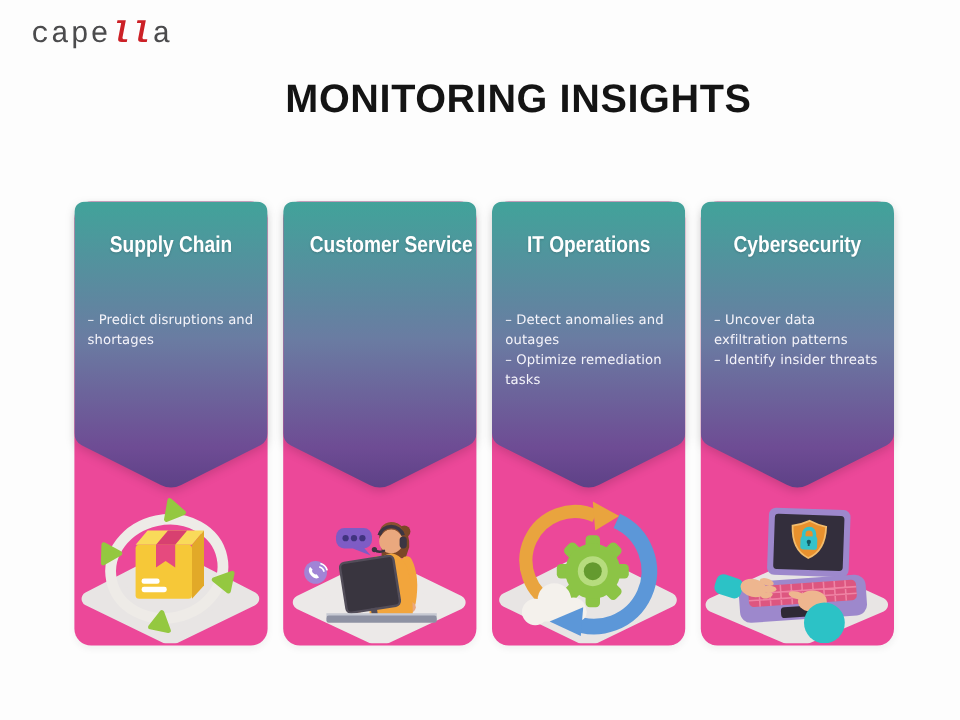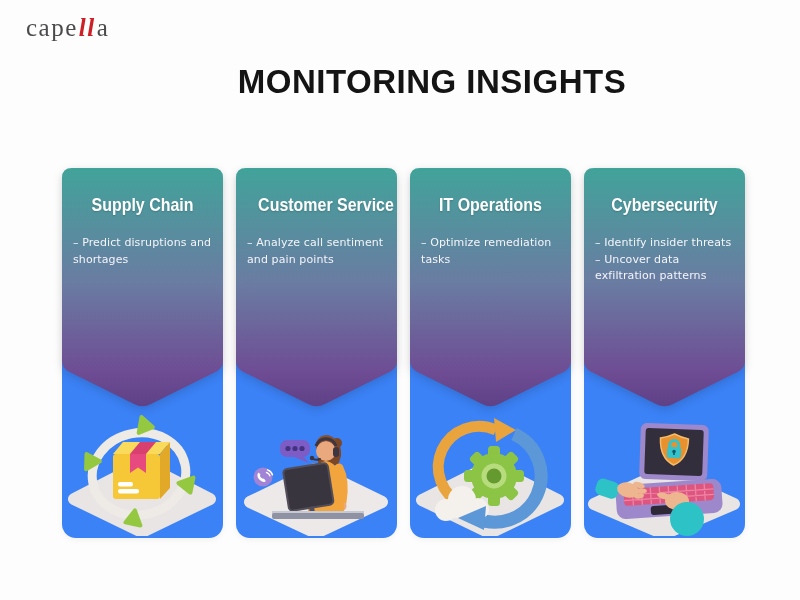--- a/index.html
+++ b/index.html
@@ -2,52 +2,52 @@
 <html><head>
 <meta charset="utf-8">
 <style>
   html,body{margin:0;padding:0;}
   body{
     width:800px;height:600px;position:relative;overflow:hidden;
     background:#fdfdfd;font-family:"Liberation Sans",sans-serif;
   }
   .logo{
     position:absolute;left:26px;top:14px;font-size:25px;color:#4b4b4d;
-    font-family:Liberation Serif, serif;letter-spacing:1.5px;
+    font-family:Liberation Mono, monospace;letter-spacing:1.5px;
   }
   .logo .accent{color:#cc2026;font-style:italic;font-weight:700;margin:0 1px;}
   .title{
     position:absolute;top:42px;left:0;width:800px;text-align:center;
     font-size:33px;line-height:36px;font-weight:800;color:#141414;
     letter-spacing:0.5px;font-family:"Liberation Sans",sans-serif;padding-left:32px;
   }
   .columns{
     position:absolute;left:62px;top:168px;display:flex;gap:13px;
   }
   .column{
-    position:relative;width:161px;height:370px;background:#3b82f6;
+    position:relative;width:161px;height:370px;background:#ec4899;
     border-radius:14px;box-shadow:0 2px 6px rgba(0,0,0,0.05);
   }
   .banner{
     position:absolute;top:0;left:0;width:161px;height:241px;
   }
   .banner .bg{
     position:absolute;left:0;top:0;width:100%;height:100%;
     filter:drop-shadow(0 3px 4px rgba(0,0,0,0.15));
   }
   .banner .content{
     position:relative;padding:26px 11px 0;text-align:center;
   }
   .card-title{
     margin:0;color:#ffffff;font-size:19px;font-weight:700;
     transform:scaleX(0.84);transform-origin:center;white-space:nowrap;
     text-shadow:0 1px 2px rgba(0,0,0,0.18);
   }
   .card-items{
-    margin-top:19px;text-align:left;color:#f5f4fa;
+    margin-top:43px;text-align:left;color:#f5f4fa;
     font-family:"DejaVu Sans",sans-serif;font-size:11px;line-height:16.5px;
     letter-spacing:0.1px;
   }
   .illus{
     position:absolute;left:0;bottom:2px;width:161px;height:130px;
   }
 </style>
 </head>
 <body>
 
@@ -104,21 +104,20 @@
   </section>
 
   <section class="column">
     <div class="banner">
       <svg class="bg" viewBox="0 0 161 245" preserveAspectRatio="none">
         <path d="M10,0 H151 Q161,0 161,10 V196 Q161,203 155,206.5 L89,240 Q80.5,244.5 72,240 L6,206.5 Q0,203 0,196 V10 Q0,0 10,0 Z" fill="url(#bannerGrad)"></path>
       </svg>
       <div class="content">
         <h2 class="card-title">Customer Service</h2>
         <div class="card-items">
-          <div class="item">– Analyze call sentiment and pain points</div>
         </div>
       </div>
     </div>
     <svg class="illus" viewBox="0 0 161 130">
       <path d="M80 64 L146 96 L80 127 L14 96 Z" fill="#ece9e8" stroke="#ece9e8" stroke-width="12" stroke-linejoin="round"></path>
       <rect x="44" y="34" width="30" height="17" rx="7" fill="#7e5cc5"></rect>
       <path d="M66 49 L73 57 L58 51 Z" fill="#7e5cc5"></path>
       <circle cx="52" cy="42.5" r="2.6" fill="#41337f"></circle>
       <circle cx="59" cy="42.5" r="2.6" fill="#41337f"></circle>
       <circle cx="66" cy="42.5" r="2.6" fill="#41337f"></circle>
@@ -148,20 +147,21 @@
   </section>
 
   <section class="column">
     <div class="banner">
       <svg class="bg" viewBox="0 0 161 245" preserveAspectRatio="none">
         <path d="M10,0 H151 Q161,0 161,10 V196 Q161,203 155,206.5 L89,240 Q80.5,244.5 72,240 L6,206.5 Q0,203 0,196 V10 Q0,0 10,0 Z" fill="url(#bannerGrad)"></path>
       </svg>
       <div class="content">
         <h2 class="card-title">IT Operations</h2>
         <div class="card-items">
+          <div class="item">– Detect anomalies and outages</div>
           <div class="item">– Optimize remediation tasks</div>
         </div>
       </div>
     </div>
     <svg class="illus" viewBox="0 0 161 130">
       <path d="M80 60 L148 94 L80 127 L12 94 Z" fill="#e8e5e4" stroke="#e8e5e4" stroke-width="12" stroke-linejoin="round"></path>
       <path d="M52 98 A40 40 0 0 1 86 24" fill="none" stroke="#e9a43e" stroke-width="11"></path>
       <path d="M84 12 L106 24 L86 36 Z" fill="#e9a43e"></path>
       <path d="M104 28 A41 41 0 0 1 66 112" fill="none" stroke="#5c97d8" stroke-width="13"></path>
       <g fill="#8cc446">
@@ -188,22 +188,22 @@
   </section>
 
   <section class="column">
     <div class="banner">
       <svg class="bg" viewBox="0 0 161 245" preserveAspectRatio="none">
         <path d="M10,0 H151 Q161,0 161,10 V196 Q161,203 155,206.5 L89,240 Q80.5,244.5 72,240 L6,206.5 Q0,203 0,196 V10 Q0,0 10,0 Z" fill="url(#bannerGrad)"></path>
       </svg>
       <div class="content">
         <h2 class="card-title">Cybersecurity</h2>
         <div class="card-items">
+          <div class="item">– Uncover data exfiltration patterns</div>
           <div class="item">– Identify insider threats</div>
-          <div class="item">– Uncover data exfiltration patterns</div>
         </div>
       </div>
     </div>
     <svg class="illus" viewBox="0 0 161 130">
       <path d="M80 66 L150 98 L80 128 L10 98 Z" fill="#e8e5e4" stroke="#e8e5e4" stroke-width="12" stroke-linejoin="round"></path>
       <g transform="rotate(2 90 46)">
         <rect x="56" y="18" width="68" height="56" rx="6" fill="#9d88cc"></rect>
         <rect x="61" y="23" width="58" height="46" rx="3" fill="#332e3c"></rect>
         <path d="M90 28 C96 31 101 32 104 32.5 C104 46 99 55 90 59 C81 55 76 46 76 32.5 C79 32 84 31 90 28 Z" fill="#e8912e" stroke="#f3bc6c" stroke-width="1.5"></path>
         <path d="M85.5 42 v-3 a4.5 4.5 0 0 1 9 0 v3" fill="none" stroke="#35c2ca" stroke-width="3"></path>

